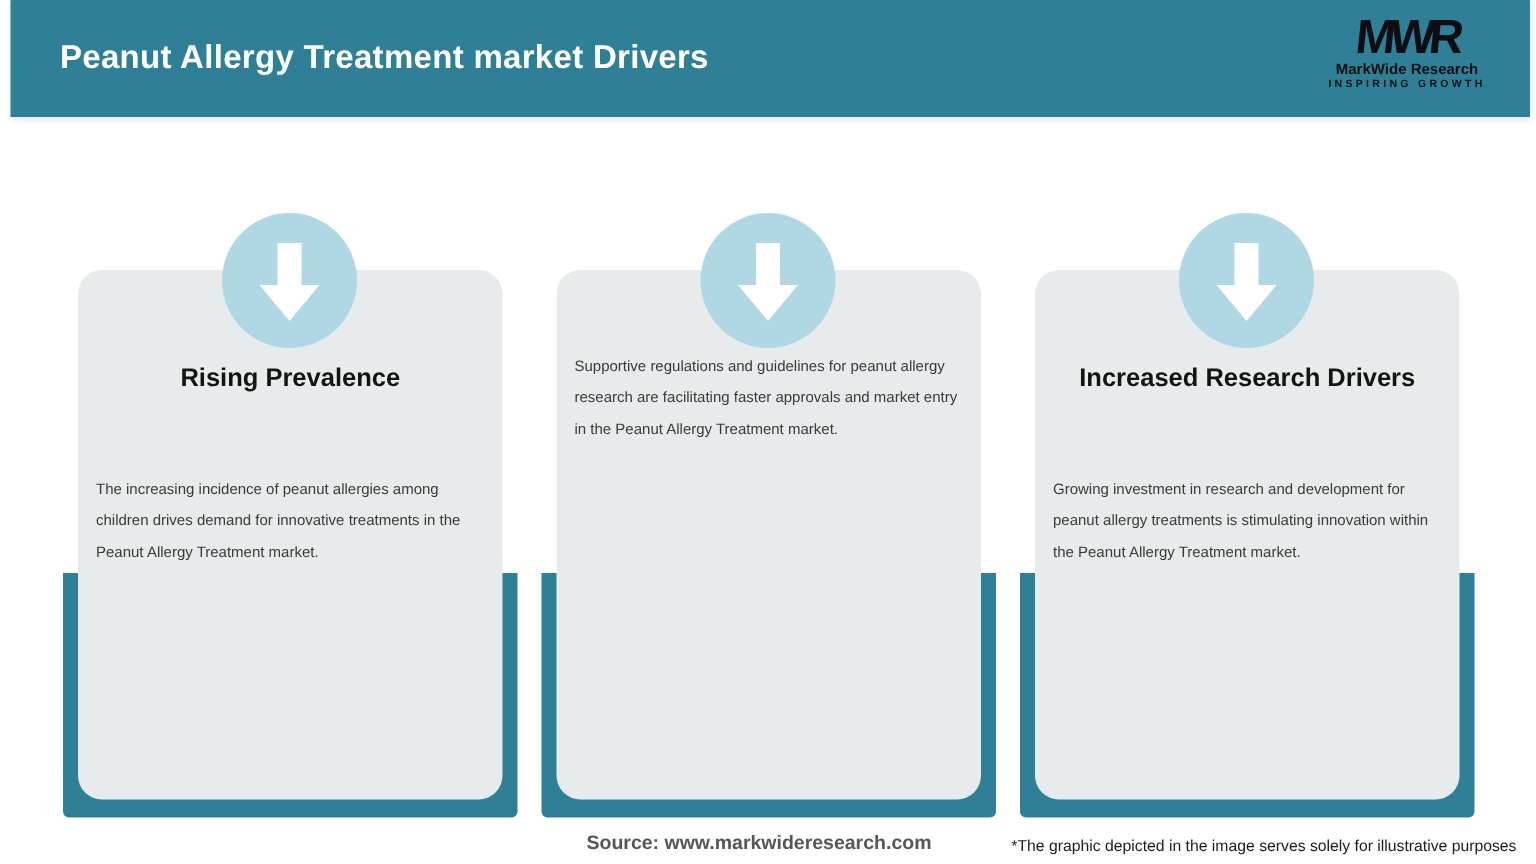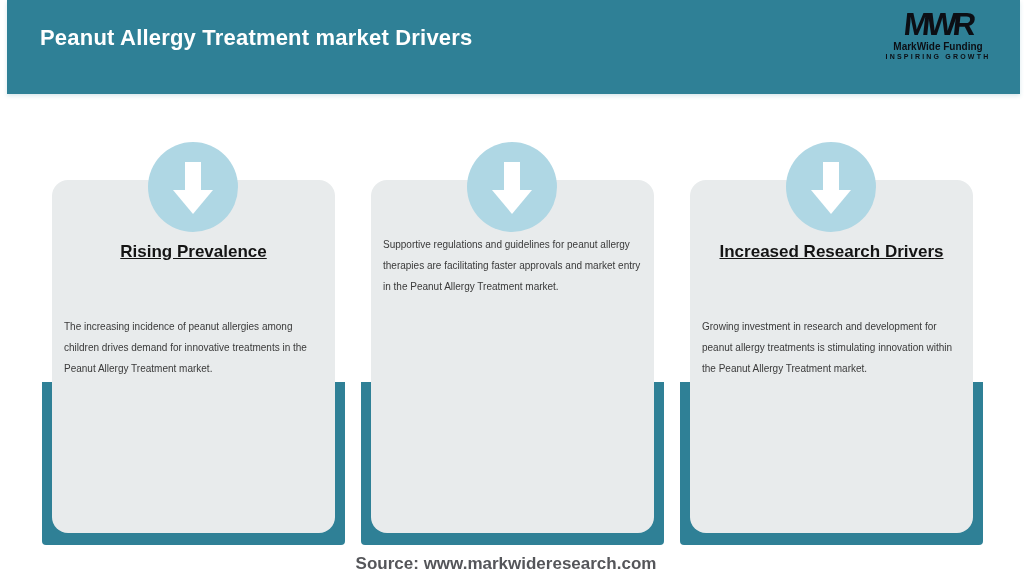--- a/index.html
+++ b/index.html
@@ -1,77 +1,77 @@
 <!DOCTYPE html>
 <html><head>
 <meta charset="utf-8">
 <style>
   * { margin:0; padding:0; box-sizing:border-box; }
   html,body { width:1024px; height:576px; }
   body { font-family:"Liberation Sans", sans-serif; background:#ffffff; }
   .page { position:relative; width:1024px; height:576px; background:#ffffff; overflow:hidden; }
 
   
-  .header { position:absolute; top:0; left:7px; right:4px; height:94px;
+  .header { position:absolute; top:0; left:7px; right:4px; height:78px;
             background:#2F8096; box-shadow:0 2px 4px rgba(47,128,150,0.18); }
   .header-title { position:absolute; left:33px; top:25px; color:#ffffff;
                   font-size:22px; font-weight:700; letter-spacing:0.2px; }
   .logo { position:absolute; right:22px; top:8px; width:120px; text-align:center; color:#0c0e14; }
   .logo-monogram { font-size:32px; font-weight:800; letter-spacing:-4px;
                    transform:skewX(-6deg); line-height:1.0; color:#0c0e14; }
   .logo-name { font-size:10px; font-weight:700; margin-top:1px; color:#0c0e14; }
   .logo-tagline { font-size:7px; font-weight:700; letter-spacing:2.2px; margin-top:1px; color:#0c0e14; }
 
   
   .tray { position:absolute; top:382px; height:163px; width:303px; background:#2F8096; border-radius:0 0 4px 4px; }
   .tray1 { left:42px; } .tray2 { left:361px; } .tray3 { left:680px; }
   .card { position:absolute; top:180px; height:353px; width:283px;
           background:#E8EBEC; border-radius:16px; }
   .card1 { left:52px; } .card2 { left:371px; } .card3 { left:690px; }
   .badge { position:absolute; top:142px; width:90px; height:90px; border-radius:50%;
            background:#AFD7E4; display:flex; align-items:center; justify-content:center; }
   .badge1 { left:148px; } .badge2 { left:467px; } .badge3 { left:786px; }
   .badge svg { display:block; }
   .card-title { margin-top:62px; text-align:center; font-size:17px; font-weight:700;
-                color:#141414; padding:0 10px;text-decoration:underline; }
+                color:#141414; padding:0 10px; }
   .card-body { margin-top:54px; padding:0 12px 0 12px; font-size:10px; line-height:21px;
                color:#3A3A3A; text-align:left; }
 
   
   .source { position:absolute; top:554px; left:0; width:1024px; text-align:center;
-            font-size:17px; font-weight:700; color:#55565A; }
+            font-size:13px; font-weight:700; color:#55565A; }
   .source span { display:inline-block; transform:translateX(-6px); }
   .disclaimer { position:absolute; top:558px; right:13px; font-size:10.5px;
                 color:#1c1c1c; }
 </style>
 </head>
 <body>
 
 <div class="page">
 
   <div class="header">
     <div class="header-title">Peanut Allergy Treatment market Drivers</div>
     <div class="logo">
       <div class="logo-monogram">MWR</div>
-      <div class="logo-name">MarkWide Funding</div>
+      <div class="logo-name">MarkWide Research</div>
       <div class="logo-tagline">INSPIRING GROWTH</div>
     </div>
   </div>
 
   <div class="tray tray1"></div>
   <div class="tray tray2"></div>
   <div class="tray tray3"></div>
 
   <div class="card card1">
     <div class="card-title">Rising Prevalence</div>
     <div class="card-body">The increasing incidence of peanut allergies among children drives demand for innovative treatments in the Peanut Allergy Treatment market.</div>
   </div>
 
   <div class="card card2">
-    <div class="card-body">Supportive regulations and guidelines for peanut allergy therapies are facilitating faster approvals and market entry in the Peanut Allergy Treatment market.</div>
+    <div class="card-body">Supportive regulations and guidelines for peanut allergy research are facilitating faster approvals and market entry in the Peanut Allergy Treatment market.</div>
   </div>
 
   <div class="card card3">
     <div class="card-title">Increased Research Drivers</div>
     <div class="card-body">Growing investment in research and development for peanut allergy treatments is stimulating innovation within the Peanut Allergy Treatment market.</div>
   </div>
 
   <div class="badge badge1">
     <span>
       <svg width="52" height="62" viewBox="0 0 52 62">
@@ -93,14 +93,15 @@
       <svg width="52" height="62" viewBox="0 0 52 62">
         <rect x="18" y="6" width="16" height="28" fill="#ffffff"></rect>
         <polygon points="6,34 46,34 26,58" fill="#ffffff"></polygon>
       </svg>
     </span>
   </div>
 
   <div class="source">
     <span>Source: www.markwideresearch.com</span>
   </div>
+  <div class="disclaimer">*The graphic depicted in the image serves solely for illustrative purposes</div>
 
 </div>
 
 </body></html>

